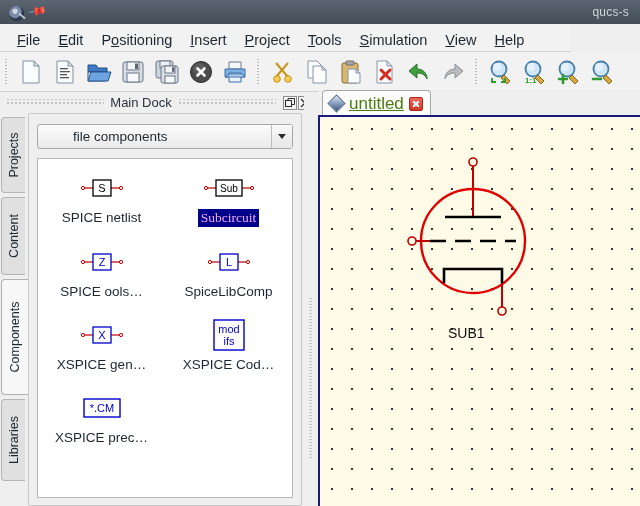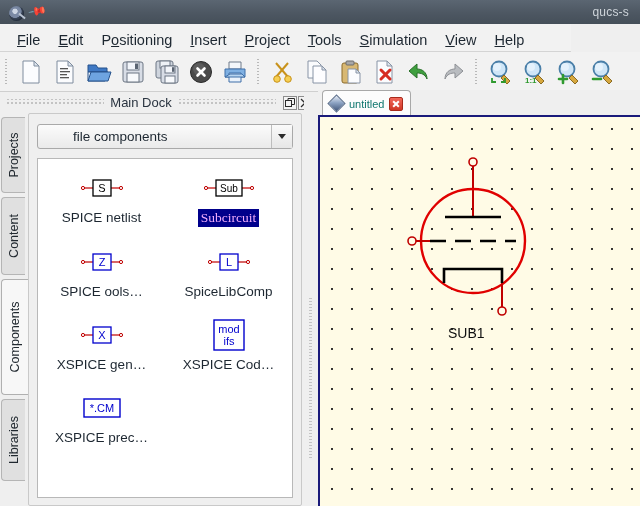--- a/index.html
+++ b/index.html
@@ -168,21 +168,21 @@
     border-radius: 4px 4px 0 0;
     display: flex; align-items: center; padding: 0 7px 0 6px; gap: 5px;
     cursor: default;
   }
   .doc-diamond { width: 15px; height: 15px; position: relative; }
   .doc-diamond:before {
     content: ""; position: absolute; left: 1px; top: 1px; width: 11px; height: 11px;
     background: linear-gradient(135deg, #e8eef7 0%, #8ea4c4 45%, #3f5579 100%);
     transform: rotate(45deg); border: 1px solid #5d6f8c;
   }
-  .doc-label { font-size: 11px; color: #0f766e; }
+  .doc-label { font-size: 17px; color: #4d7c0f; text-decoration: underline; }
   .doc-close {
     width: 14px; height: 14px; border-radius: 2px;
     background: linear-gradient(to bottom, #f2675a, #cf3725);
     border: 1px solid #a82a1b; position: relative;
   }
   .doc-close:before, .doc-close:after {
     content: ""; position: absolute; left: 2px; top: 5px; width: 8px; height: 2px; background: #fff;
   }
   .doc-close:before { transform: rotate(45deg); }
   .doc-close:after { transform: rotate(-45deg); }

